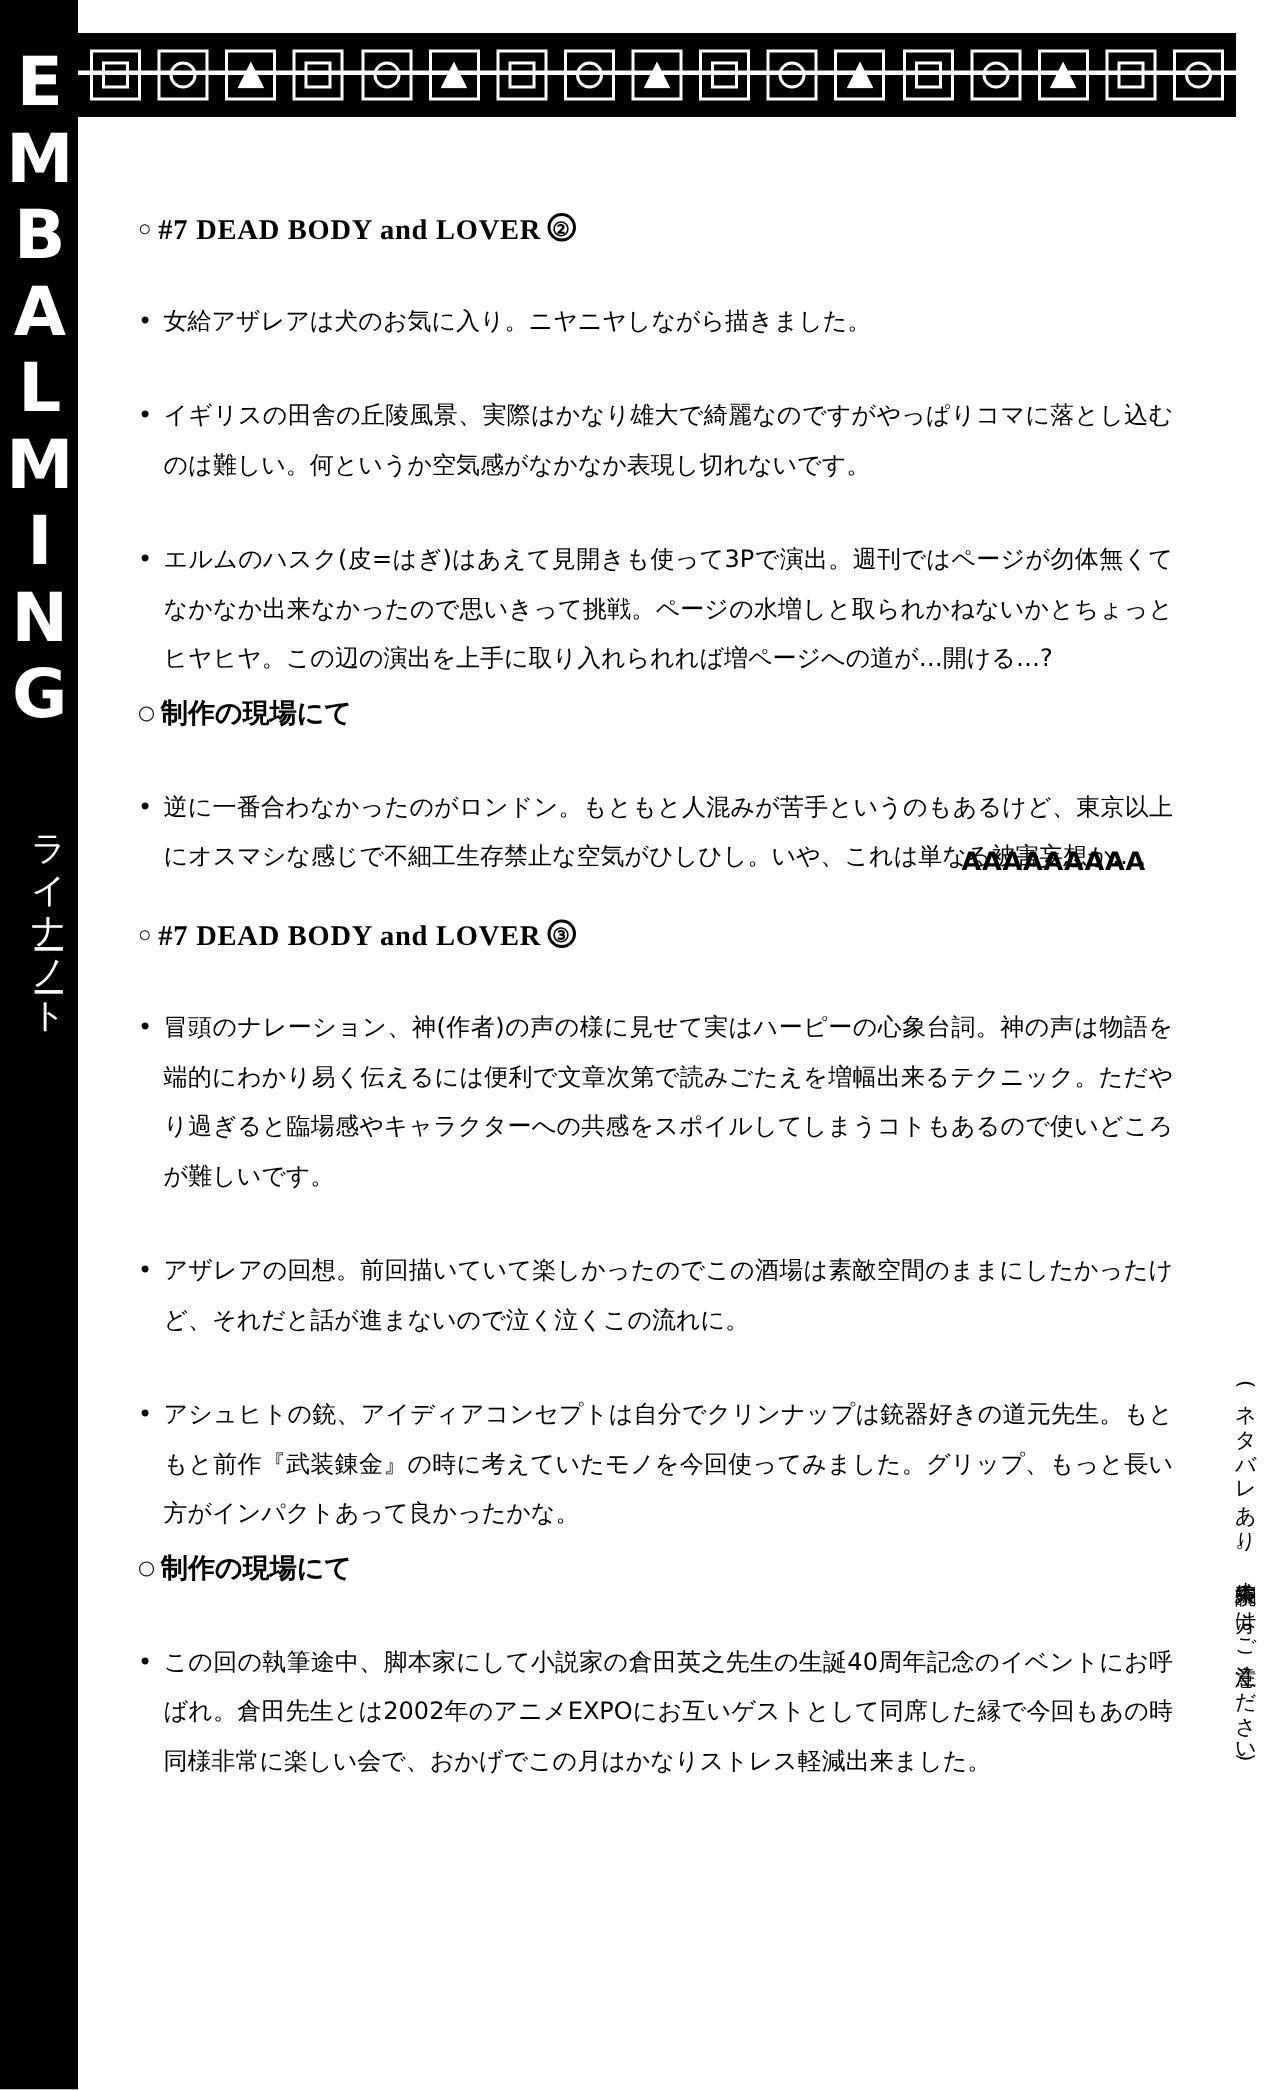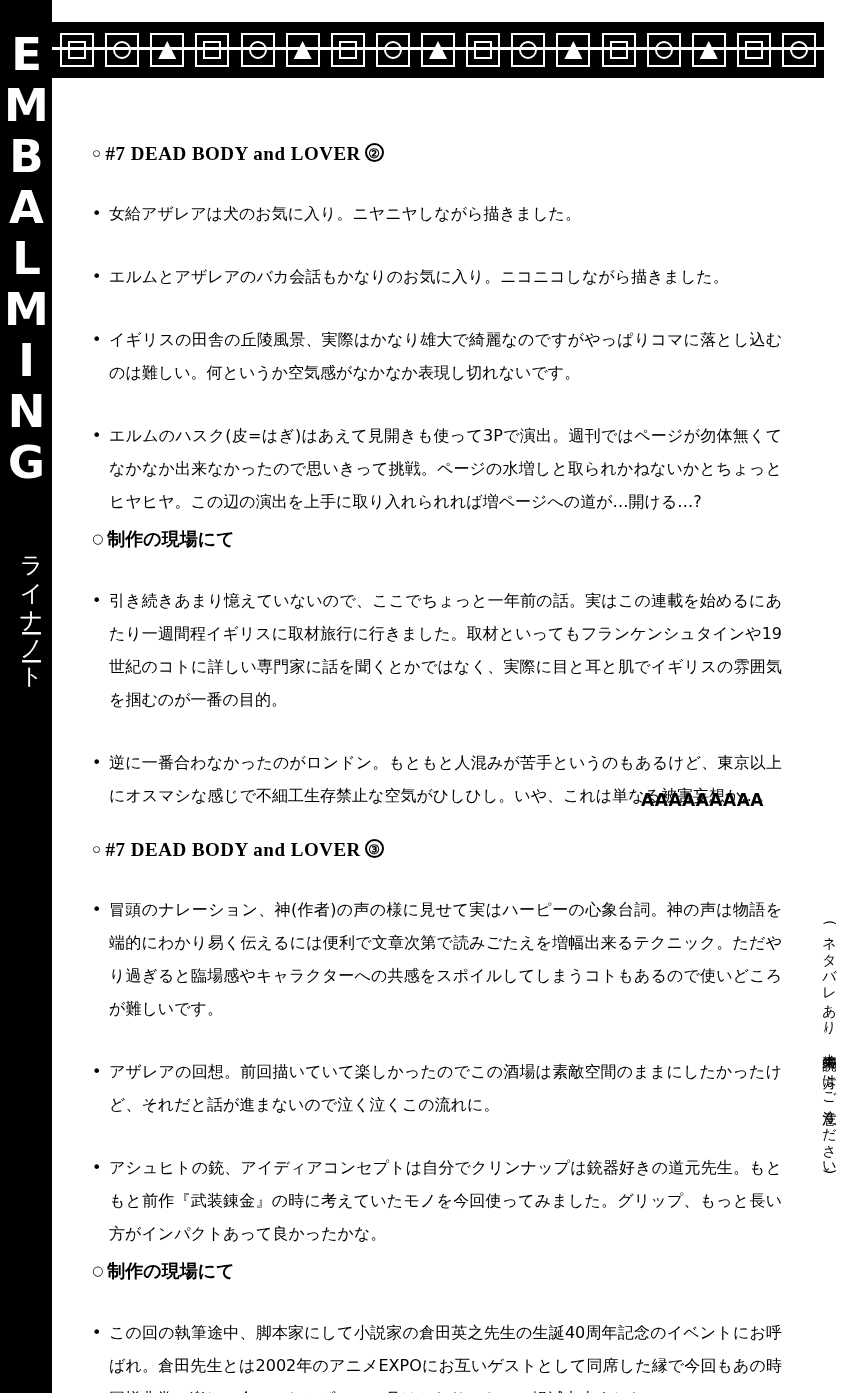--- a/index.html
+++ b/index.html
@@ -247,31 +247,29 @@
   <div class="side-note">(ネタバレあり。本編未読の方はご注意ください)</div>
 
   <div class="content">
 
     <h2 class="section-head">
       <span class="circ">○</span><span>#7 DEAD BODY and LOVER</span><span class="circled-num">②</span>
     </h2>
 
     <ul class="bullets">
       <li>女給アザレアは犬のお気に入り。ニヤニヤしながら描きました。</li>
-      <li>エルムとアザレアのバカ会話もかなりのお気に入り。ニコニコしながら描きました。</li>
       <li>イギリスの田舎の丘陵風景、実際はかなり雄大で綺麗なのですがやっぱりコマに落とし込むのは難しい。何というか空気感がなかなか表現し切れないです。</li>
       <li>エルムのハスク(皮=はぎ)はあえて見開きも使って3Pで演出。週刊ではページが勿体無くてなかなか出来なかったので思いきって挑戦。ページの水増しと取られかねないかとちょっとヒヤヒヤ。この辺の演出を上手に取り入れられれば増ページへの道が…開ける…?</li>
     </ul>
 
     <h3 class="subhead">
       <span class="circ">○</span><span>制作の現場にて</span>
     </h3>
 
     <ul class="bullets">
-      <li>引き続きあまり憶えていないので、ここでちょっと一年前の話。実はこの連載を始めるにあたり一週間程イギリスに取材旅行に行きました。取材といってもフランケンシュタインや19世紀のコトに詳しい専門家に話を聞くとかではなく、実際に目と耳と肌でイギリスの雰囲気を掴むのが一番の目的。</li>
       <li>逆に一番合わなかったのがロンドン。もともと人混みが苦手というのもあるけど、東京以上にオスマシな感じで不細工生存禁止な空気がひしひし。いや、これは単なる被害妄想か…。</li>
     </ul>
 
     <div class="scream">AAAAAAAAA</div>
 
     <div class="gap"></div>
 
     <h2 class="section-head">
       <span class="circ">○</span><span>#7 DEAD BODY and LOVER</span><span class="circled-num">③</span>
     </h2>

